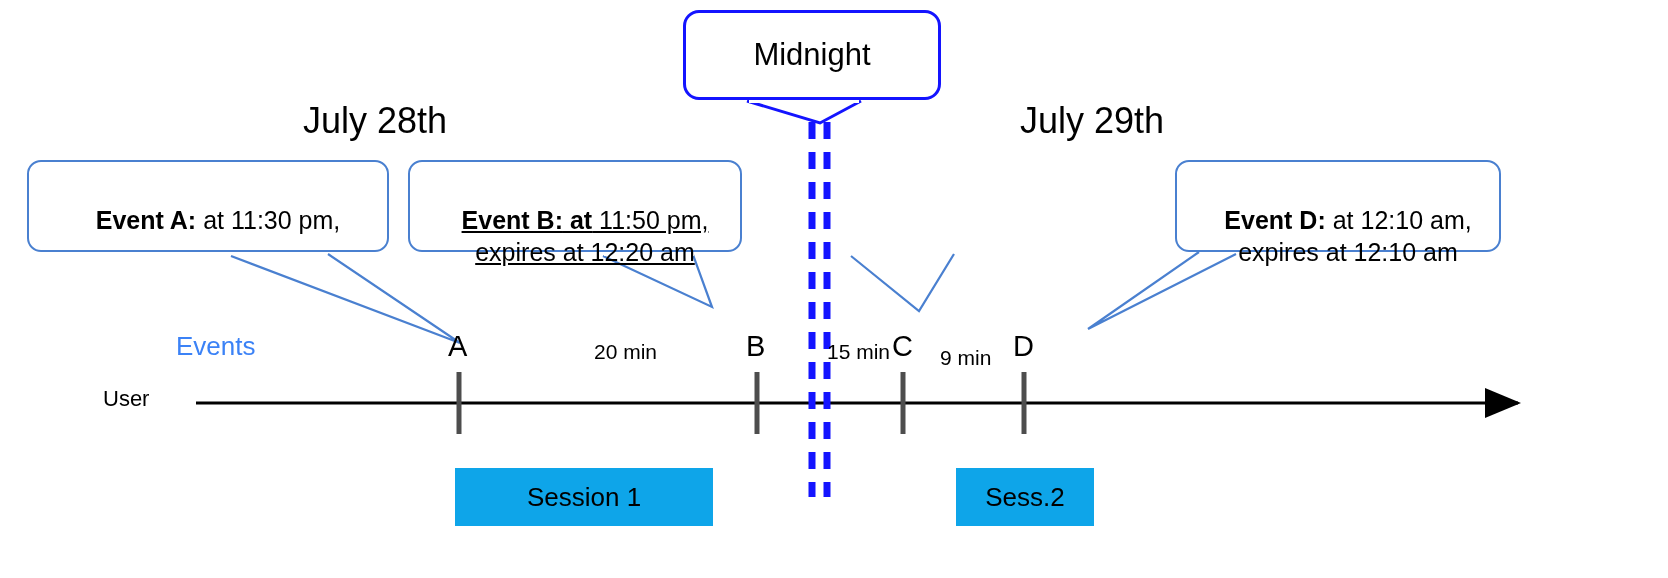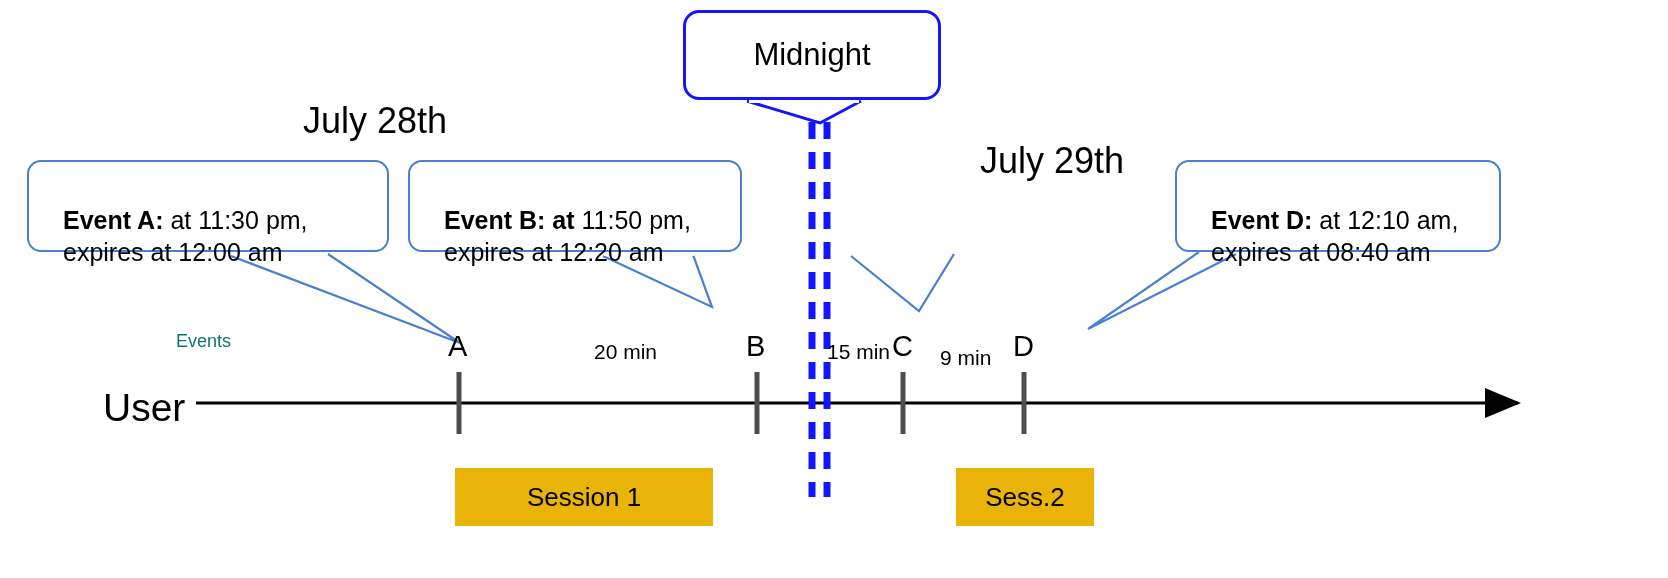--- a/index.html
+++ b/index.html
@@ -1,17 +1,17 @@
 <!DOCTYPE html>
 <html><head>
 <meta charset="utf-8">
 <style>
   html,body{margin:0;padding:0;background:#ffffff;}
   body{width:1668px;height:578px;overflow:hidden;font-family:"Liberation Sans",sans-serif;color:#000;}
-  #stage{position:relative;width:1520px;height:578px;}
+  #stage{position:relative;width:1520px;height:578px;text-align:center;}
 
   
   .callout{
     position:absolute;
     box-sizing:border-box;
     border:2.5px solid #4a80d0;
     border-radius:14px;
     background:#ffffff;
     font-size:25px;
     line-height:1.28;
@@ -29,29 +29,29 @@
     background:#ffffff;
     font-size:31px;
     color:#000;
     display:flex;
     align-items:center;
     justify-content:center;
   }
 
   
   .datelabel{position:absolute;font-size:36px;color:#000;white-space:nowrap;}
-  .axis-name{position:absolute;font-size:39px;color:#000;white-space:nowrap;}
-  .events-label{position:absolute;font-size:18px;color:#0f766e;white-space:nowrap;}
+  .axis-name{position:absolute;font-size:22px;color:#000;white-space:nowrap;}
+  .events-label{position:absolute;font-size:26px;color:#3b82f6;white-space:nowrap;}
   .evt-letter{position:absolute;font-size:29px;color:#000;white-space:nowrap;}
   .interval{position:absolute;font-size:21px;color:#000;white-space:nowrap;}
 
   
   .session{
     position:absolute;
-    background:#eab308;
+    background:#0ea5e9;
     display:flex;
     align-items:center;
     justify-content:center;
     font-size:26px;
     color:#000;
   }
 
   
   #overlay{position:absolute;left:0;top:0;width:1668px;height:578px;}
 </style>
@@ -88,33 +88,33 @@
     <polyline points="851,256 919,311 954,254" fill="none" stroke="#4a80d0" stroke-width="2.2"></polyline>
 
     <polyline points="1236,254 1088,329 1199,252" fill="none" stroke="#4a80d0" stroke-width="2.2"></polyline>
   </svg>
 
   <div class="midnight-box" style="left:683px; top:10px; width:258px; height:90px;">
     <span>Midnight</span>
   </div>
 
   <div class="datelabel" style="left:303px; top:100px;">July 28th</div>
-  <div class="datelabel" style="left:980px; top:100px;margin-top:40px;">July 29th</div>
+  <div class="datelabel" style="left:1020px; top:100px;">July 29th</div>
 
   <div class="callout" style="left:27px; top:160px; width:362px; height:92px;">
-    <span><b>Event A:</b><span> at 11:30 pm,</span><br><span>expires at 12:00 am</span></span>
+    <span><b>Event A:</b><span> at 11:30 pm,</span><br></span>
   </div>
 
-  <div class="callout" style="left:408px; top:160px; width:334px; height:92px;">
+  <div class="callout" style="left:408px; top:160px; width:334px; height:92px;text-decoration:underline;">
     <span><b>Event B:</b><b> at</b><span> 11:50 pm,</span><br><span>expires at 12:20 am</span></span>
   </div>
 
 
   <div class="callout" style="left:1175px; top:160px; width:326px; height:92px;">
-    <span><b>Event D:</b><span>  at 12:10 am,</span><br><span>expires at 08:40 am</span></span>
+    <span><b>Event D:</b><span>  at 12:10 am,</span><br><span>expires at 12:10 am</span></span>
   </div>
 
   <div class="events-label" style="left:176px; top:331px;">Events</div>
   <div class="axis-name" style="left:103px; top:386px;">User</div>
 
   <div class="evt-letter" style="left:448px; top:330px;">A</div>
   <div class="evt-letter" style="left:746px; top:330px;">B</div>
   <div class="evt-letter" style="left:892px; top:330px;">C</div>
   <div class="evt-letter" style="left:1013px; top:330px;">D</div>
 

